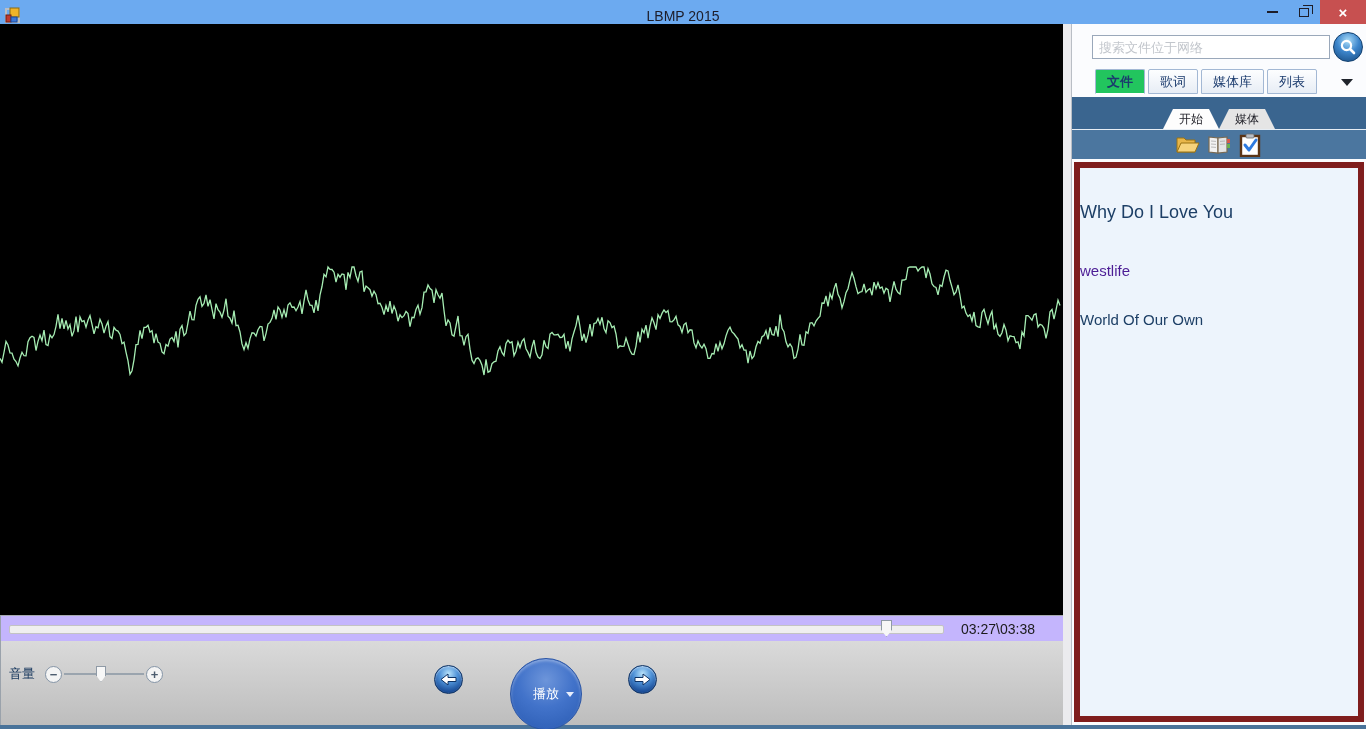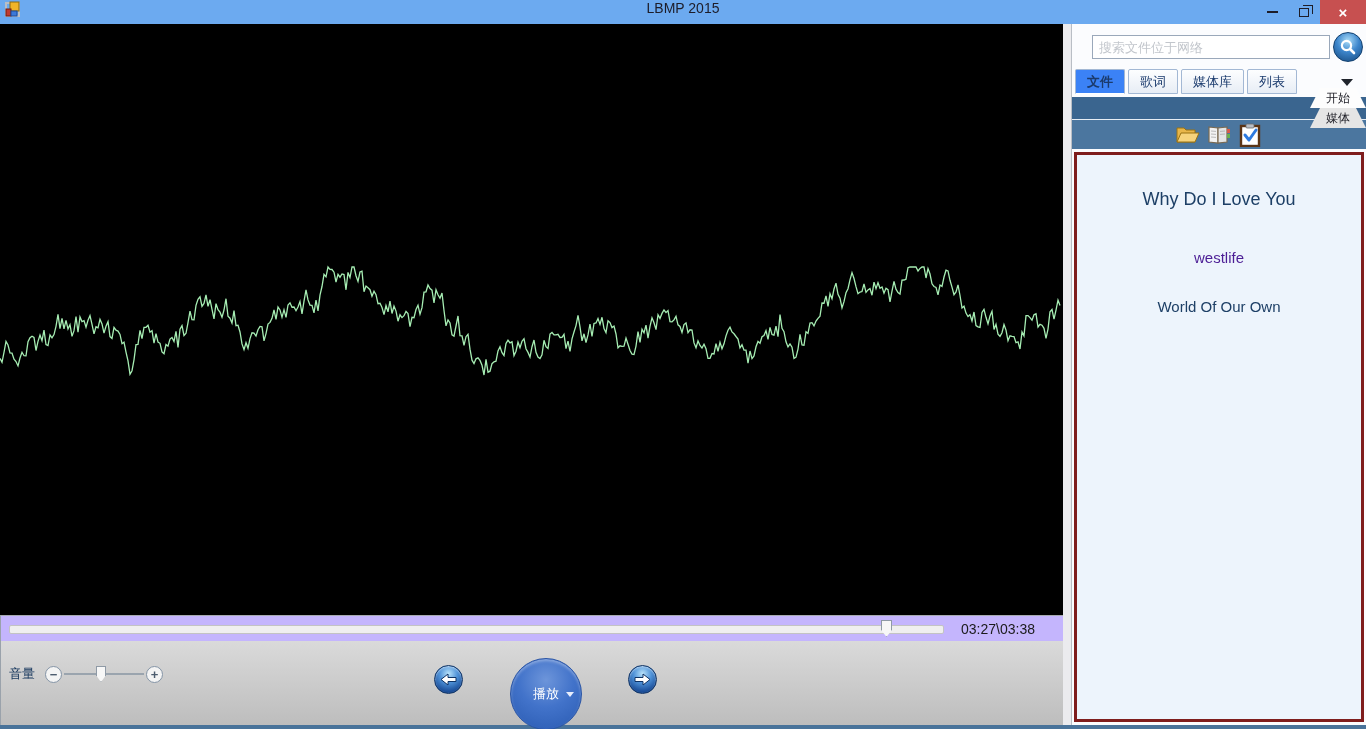--- a/index.html
+++ b/index.html
@@ -1,21 +1,21 @@
 <!DOCTYPE html>
 <html><head>
 <meta charset="utf-8">
 <style>
   * { margin:0; padding:0; box-sizing:border-box; }
   html,body { width:1366px; height:729px; overflow:hidden;
     font-family:"Liberation Sans", sans-serif; }
   .window { width:1366px; height:729px; display:flex; flex-direction:column; background:#fff; }
 
   
-  .titlebar { height:24px; background:#6caaf0; display:flex; align-items:flex-start; flex:0 0 auto; position:relative; }
+  .titlebar { height:24px; background:#6caaf0; display:flex; align-items:flex-end; flex:0 0 auto; position:relative; }
   .app-icon { width:18px; height:18px; margin-left:4px; }
   .title-text { position:absolute; left:0; right:0; text-align:center; font-size:14px; color:#1d1d29; }
   .win-controls { margin-left:auto; display:flex; height:24px; z-index:2; }
   .win-btn { width:32px; height:24px; display:flex; align-items:center; justify-content:center; cursor:default; }
   .glyph-min { width:11px; height:2px; background:#1d1d29; }
   .glyph-restore { width:10px; height:9px; border:1.5px solid #1d1d29; position:relative; background:transparent; }
   .glyph-restore::before { content:""; position:absolute; top:-4px; left:3px; width:9px; height:8px; border:1.5px solid #1d1d29; border-left:none; border-bottom:none; }
   .win-btn-close { width:46px; background:#c75050; }
   .glyph-close { color:#fff; font-size:15px; font-weight:bold; line-height:1; }
 
@@ -66,34 +66,34 @@
   .search-row { display:flex; align-items:center; padding:8px 3px 2px 20px; }
   .search-input { width:253px; height:24px; border:1px solid #9aa8ba; padding:0 6px; font-size:13px; color:#333; background:#fff; }
   .search-input::placeholder { color:#c2c6cc; }
   .search-orb { width:30px; height:30px; border-radius:50%; margin-left:3px; flex:0 0 auto;
     background:radial-gradient(circle at 50% 28%, #aadcf8 0%, #3d86cc 45%, #16497e 100%);
     border:1px solid #12406f; display:flex; align-items:center; justify-content:center; }
 
   .tab-row { display:flex; align-items:flex-end; padding:4px 3px 0 3px; height:30px; }
   .tab { height:25px; line-height:24px; padding:0 11px; font-size:13px; color:#1b3b6d; background:linear-gradient(#fdfeff,#e7edf5);
     border:1px solid #a3b8d4; border-radius:2px 2px 0 0; margin-right:3px; }
-  .tab.active { background:#3b82f6; font-weight:bold; border-bottom-color:#fff; position:relative; z-index:1; }
+  .tab.active { background:#22c55e; font-weight:bold; border-bottom-color:#fff; position:relative; z-index:1;margin-left:20px; }
   .tab-caret { margin-left:auto; margin-right:10px; margin-bottom:8px; width:0; height:0;
     border-left:6px solid transparent; border-right:6px solid transparent; border-top:7px solid #20242c; }
 
-  .ribbon-band { margin-top:3px; height:22px; background:#3a658f; display:flex; justify-content:center; align-items:flex-end;flex-direction:column; }
+  .ribbon-band { margin-top:3px; height:32px; background:#3a658f; display:flex; justify-content:center; align-items:flex-end; }
   .rtab { height:20px; line-height:20px; padding:0 16px; font-size:12px; color:#1c1c24;
     clip-path:polygon(10px 0, calc(100% - 10px) 0, 100% 100%, 0 100%); }
   .rtab.active { background:#fdfdfd; }
   .rtab.inactive { background:#e5e5e5; }
 
   .ribbon-toolbar { height:30px; background:#4b769f; border-top:1px solid #e6edf4; display:flex; align-items:center; justify-content:center; gap:5px; }
   .tool-icon { width:26px; height:24px; display:flex; align-items:center; justify-content:center; }
 
-  .content-panel { flex:1 1 auto; margin:3px 2px 3px 2px; background:#edf4fc; border:3px solid #7f1d1d; text-align:center; }
+  .content-panel { flex:1 1 auto; margin:3px 2px 3px 2px; background:#edf4fc; border:6px solid #7f1d1d; }
   .song-title { margin-top:34px; font-size:18px; color:#1d3f66; }
   .song-artist { margin-top:39px; font-size:15px; color:#4c1d95; }
   .song-album { margin-top:32px; font-size:15px; color:#1d3f66; }
 
   .bottom-strip { height:4px; background:#49739a; flex:0 0 auto; }
 </style>
 </head>
 <body>
 
 <div class="window">

